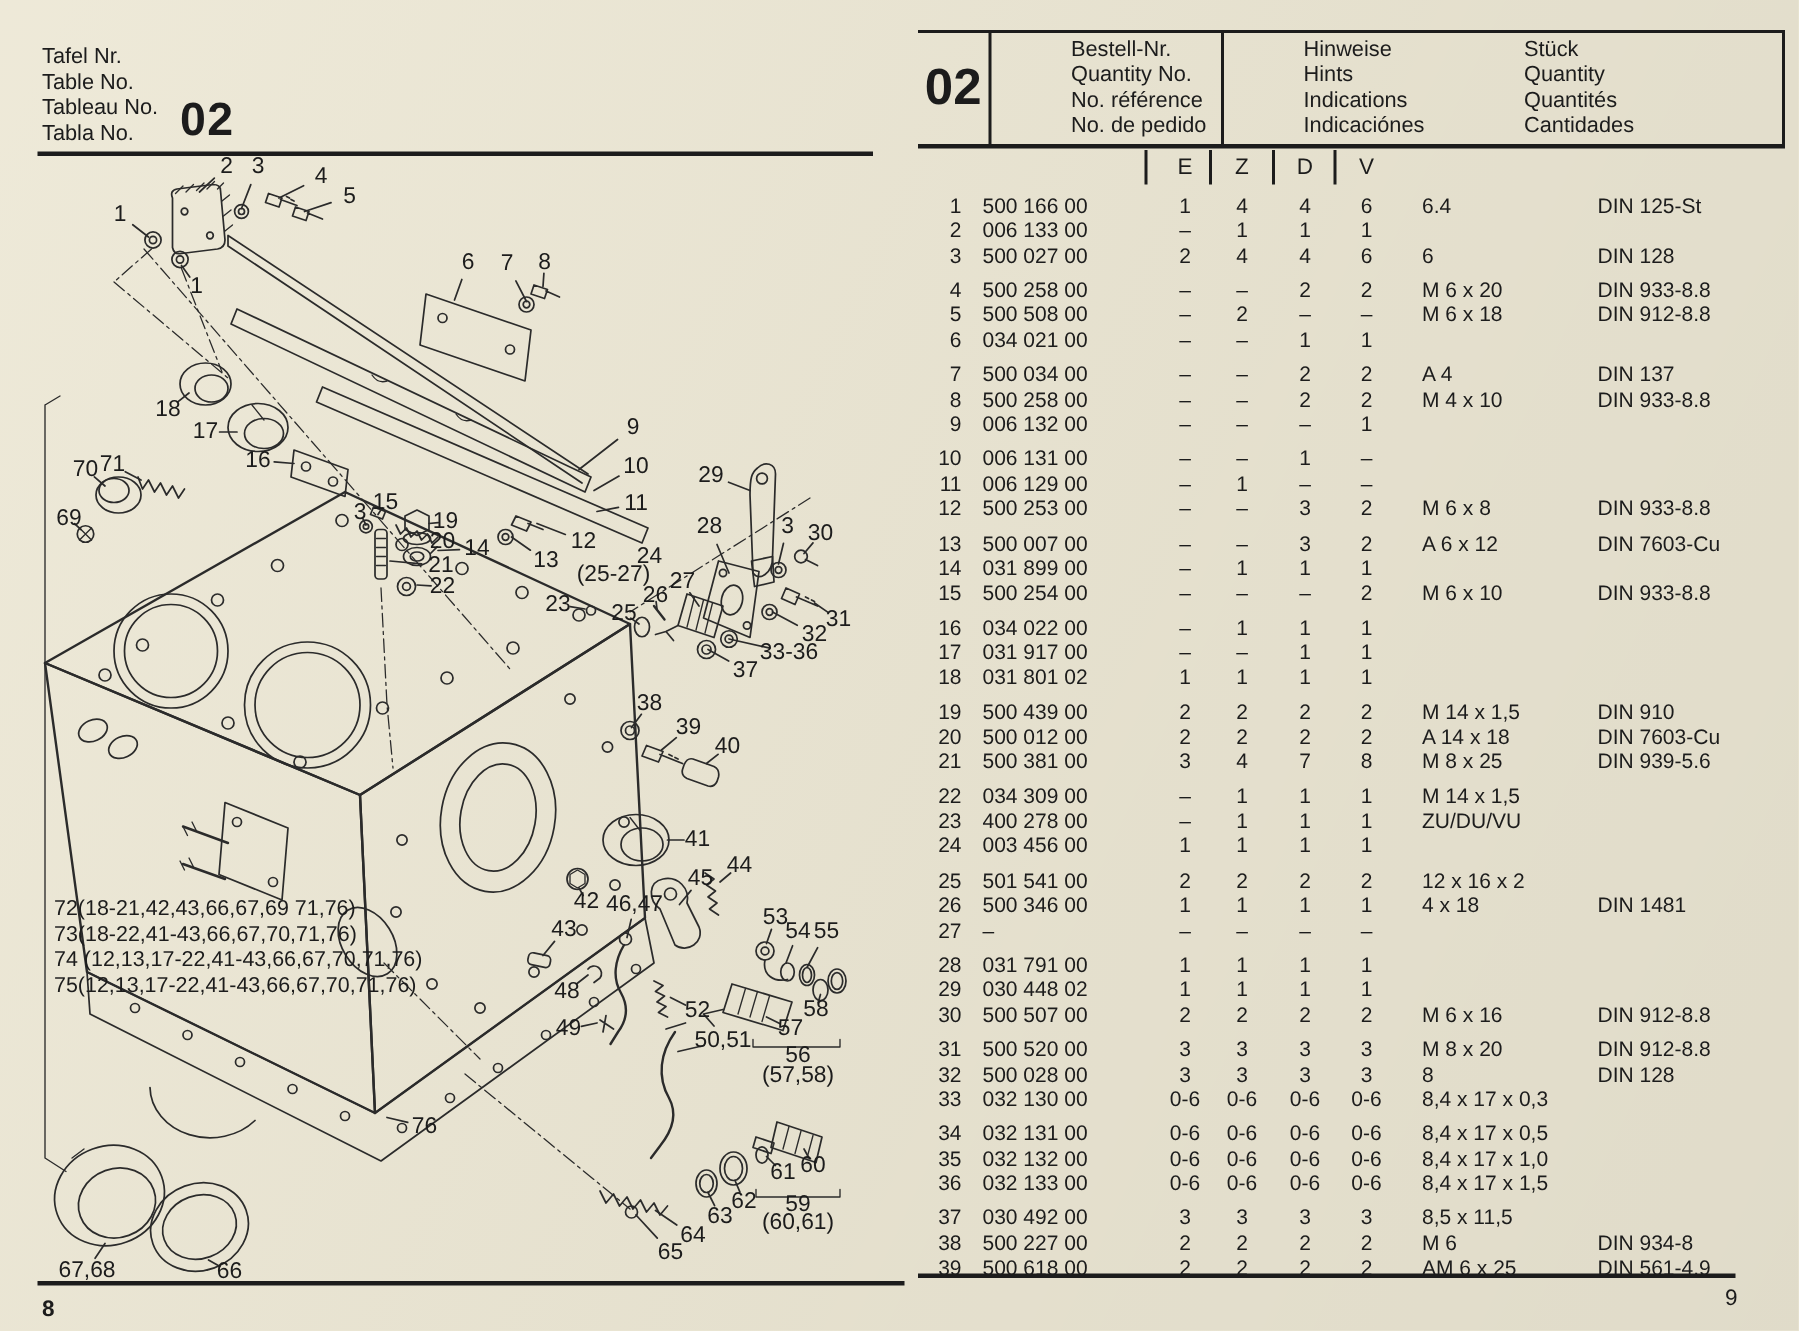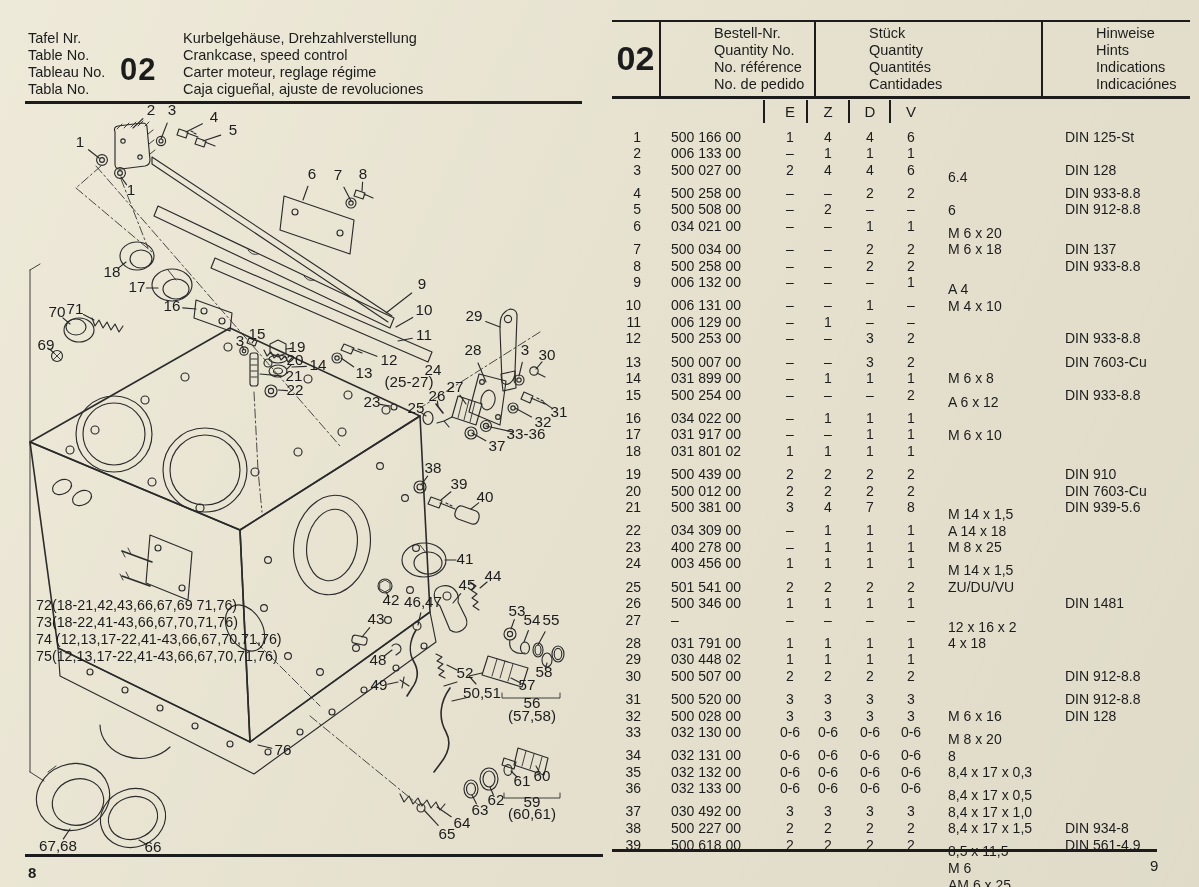--- a/index.html
+++ b/index.html
@@ -12,21 +12,21 @@
     width:1199px;height:887px;
     background:var(--paper);
     font-family:"Liberation Sans", sans-serif;
     color:var(--ink);
     overflow:hidden;
   }
   .page{position:relative;width:1199px;height:887px;background:
     linear-gradient(115deg, rgba(255,255,255,.10), rgba(0,0,0,.03) 60%, rgba(0,0,0,.05)),
     var(--paper);}
   
-  .lh{position:absolute;left:28px;top:30px;display:flex;align-items:center;}
+  .lh{position:absolute;left:28px;top:30px;display:flex;align-items:flex-end;}
   .lh-labels{width:92px;font-size:14.5px;line-height:16.9px;}
   .lh-no{width:62px;font-size:31px;font-weight:800;letter-spacing:1px;margin-top:12px;}
   .lh-titles{margin-left:1px;font-size:14.5px;line-height:16.9px;}
   .lh-rule{position:absolute;left:25px;top:101px;width:557px;height:3px;background:var(--ink);}
   
   .rule-left{position:absolute;left:25px;top:854px;width:578px;height:2.5px;background:var(--ink);}
   .rule-right{position:absolute;left:612px;top:849px;width:545px;height:2.5px;background:var(--ink);}
   .pageno{position:absolute;font-size:15px;font-weight:700;}
   .pageno.pl{left:28px;top:864px;}
   .pageno.pr{left:1150px;top:857px;font-weight:400;}
@@ -48,47 +48,41 @@
   .th-qty{width:172px;border-right:2px solid var(--ink);}
   .th-hints{flex:1;}
   .sub{position:relative;height:27px;}
   .sub .ql{position:absolute;top:4px;width:36px;text-align:center;font-size:15px;}
   .sub .qb{position:absolute;top:1px;width:1.8px;height:23px;background:var(--ink);}
   #rows{margin-top:3px;}
   .tr{position:relative;height:16.55px;font-size:14px;}
   .tr.gap{margin-top:6.6px;}
   .tr span{position:absolute;top:0;white-space:pre;}
   .c-no{left:0;width:29px;text-align:right;}
-  .c-ord{left:59px;}
+  .c-ord{left:43px;}
   .c-e{left:160px;width:36px;text-align:center;}
   .c-z{left:198px;width:36px;text-align:center;}
   .c-d{left:240px;width:36px;text-align:center;}
   .c-v{left:281px;width:36px;text-align:center;}
-  .c-dim{left:336px;margin-top:40px;}
+  .c-dim{left:336px;}
   .c-din{left:453px;text-align:center;}
 </style>
 </head>
 <body>
 
 <div class="page">
 
   <div class="lh">
     <div class="lh-labels" id="lh-labels">
         <div>Tafel Nr.</div>
         <div>Table No.</div>
         <div>Tableau No.</div>
         <div>Tabla No.</div>
       </div>
     <div class="lh-no">02</div>
-    <div class="lh-titles" id="lh-titles">
-        <div>Kurbelgehäuse, Drehzahlverstellung</div>
-        <div>Crankcase, speed control</div>
-        <div>Carter moteur, reglage régime</div>
-        <div>Caja cigueñal, ajuste de revoluciones</div>
-      </div>
   </div>
   <div class="lh-rule"></div>
 
   <svg id="diagram" width="1199" height="887" viewBox="0 0 1199 887">
     <g>
 
       <path d="M115,132 Q113,127 118,126 L142,123 Q147,123 147,127 L150,160 Q150,165 145,166 L121,169 Q116,170 115,165 Z"></path>
       <path class="thin" d="M117,129 l5,-5 M124,128 l5,-5 M131,127 l5,-5 M138,126 l5,-5 M145,126 l4,-4 M148,134 l5,-4 M149,144 l5,-4 M150,154 l5,-4"></path>
       <circle cx="123" cy="141" r="2.2"></circle>
         <circle cx="140" cy="157" r="2.2"></circle>
@@ -457,31 +451,31 @@
 
   <div class="tbl">
     <div class="tbl-head">
       <div class="th-no">02</div>
       <div class="col th-order" id="th-order">
           <div>Bestell-Nr.</div>
           <div>Quantity No.</div>
           <div>No. référence</div>
           <div>No. de pedido</div>
         </div>
+      <div class="col th-hints" id="th-hints">
+          <div>Hinweise</div>
+          <div>Hints</div>
+          <div>Indications</div>
+          <div>Indicaciónes</div>
+        </div>
       <div class="col th-qty" id="th-qty">
           <div>Stück</div>
           <div>Quantity</div>
           <div>Quantités</div>
           <div>Cantidades</div>
-        </div>
-      <div class="col th-hints" id="th-hints">
-          <div>Hinweise</div>
-          <div>Hints</div>
-          <div>Indications</div>
-          <div>Indicaciónes</div>
         </div>
     </div>
     <div class="sub" id="qty-subrow">
         <div class="qb" style="left: 151px;"></div>
         <div class="ql" style="left: 160px;">E</div>
         <div class="qb" style="left: 194px;"></div>
         <div class="ql" style="left: 198px;">Z</div>
         <div class="qb" style="left: 236px;"></div>
         <div class="ql" style="left: 240px;">D</div>
         <div class="qb" style="left: 277px;"></div>

